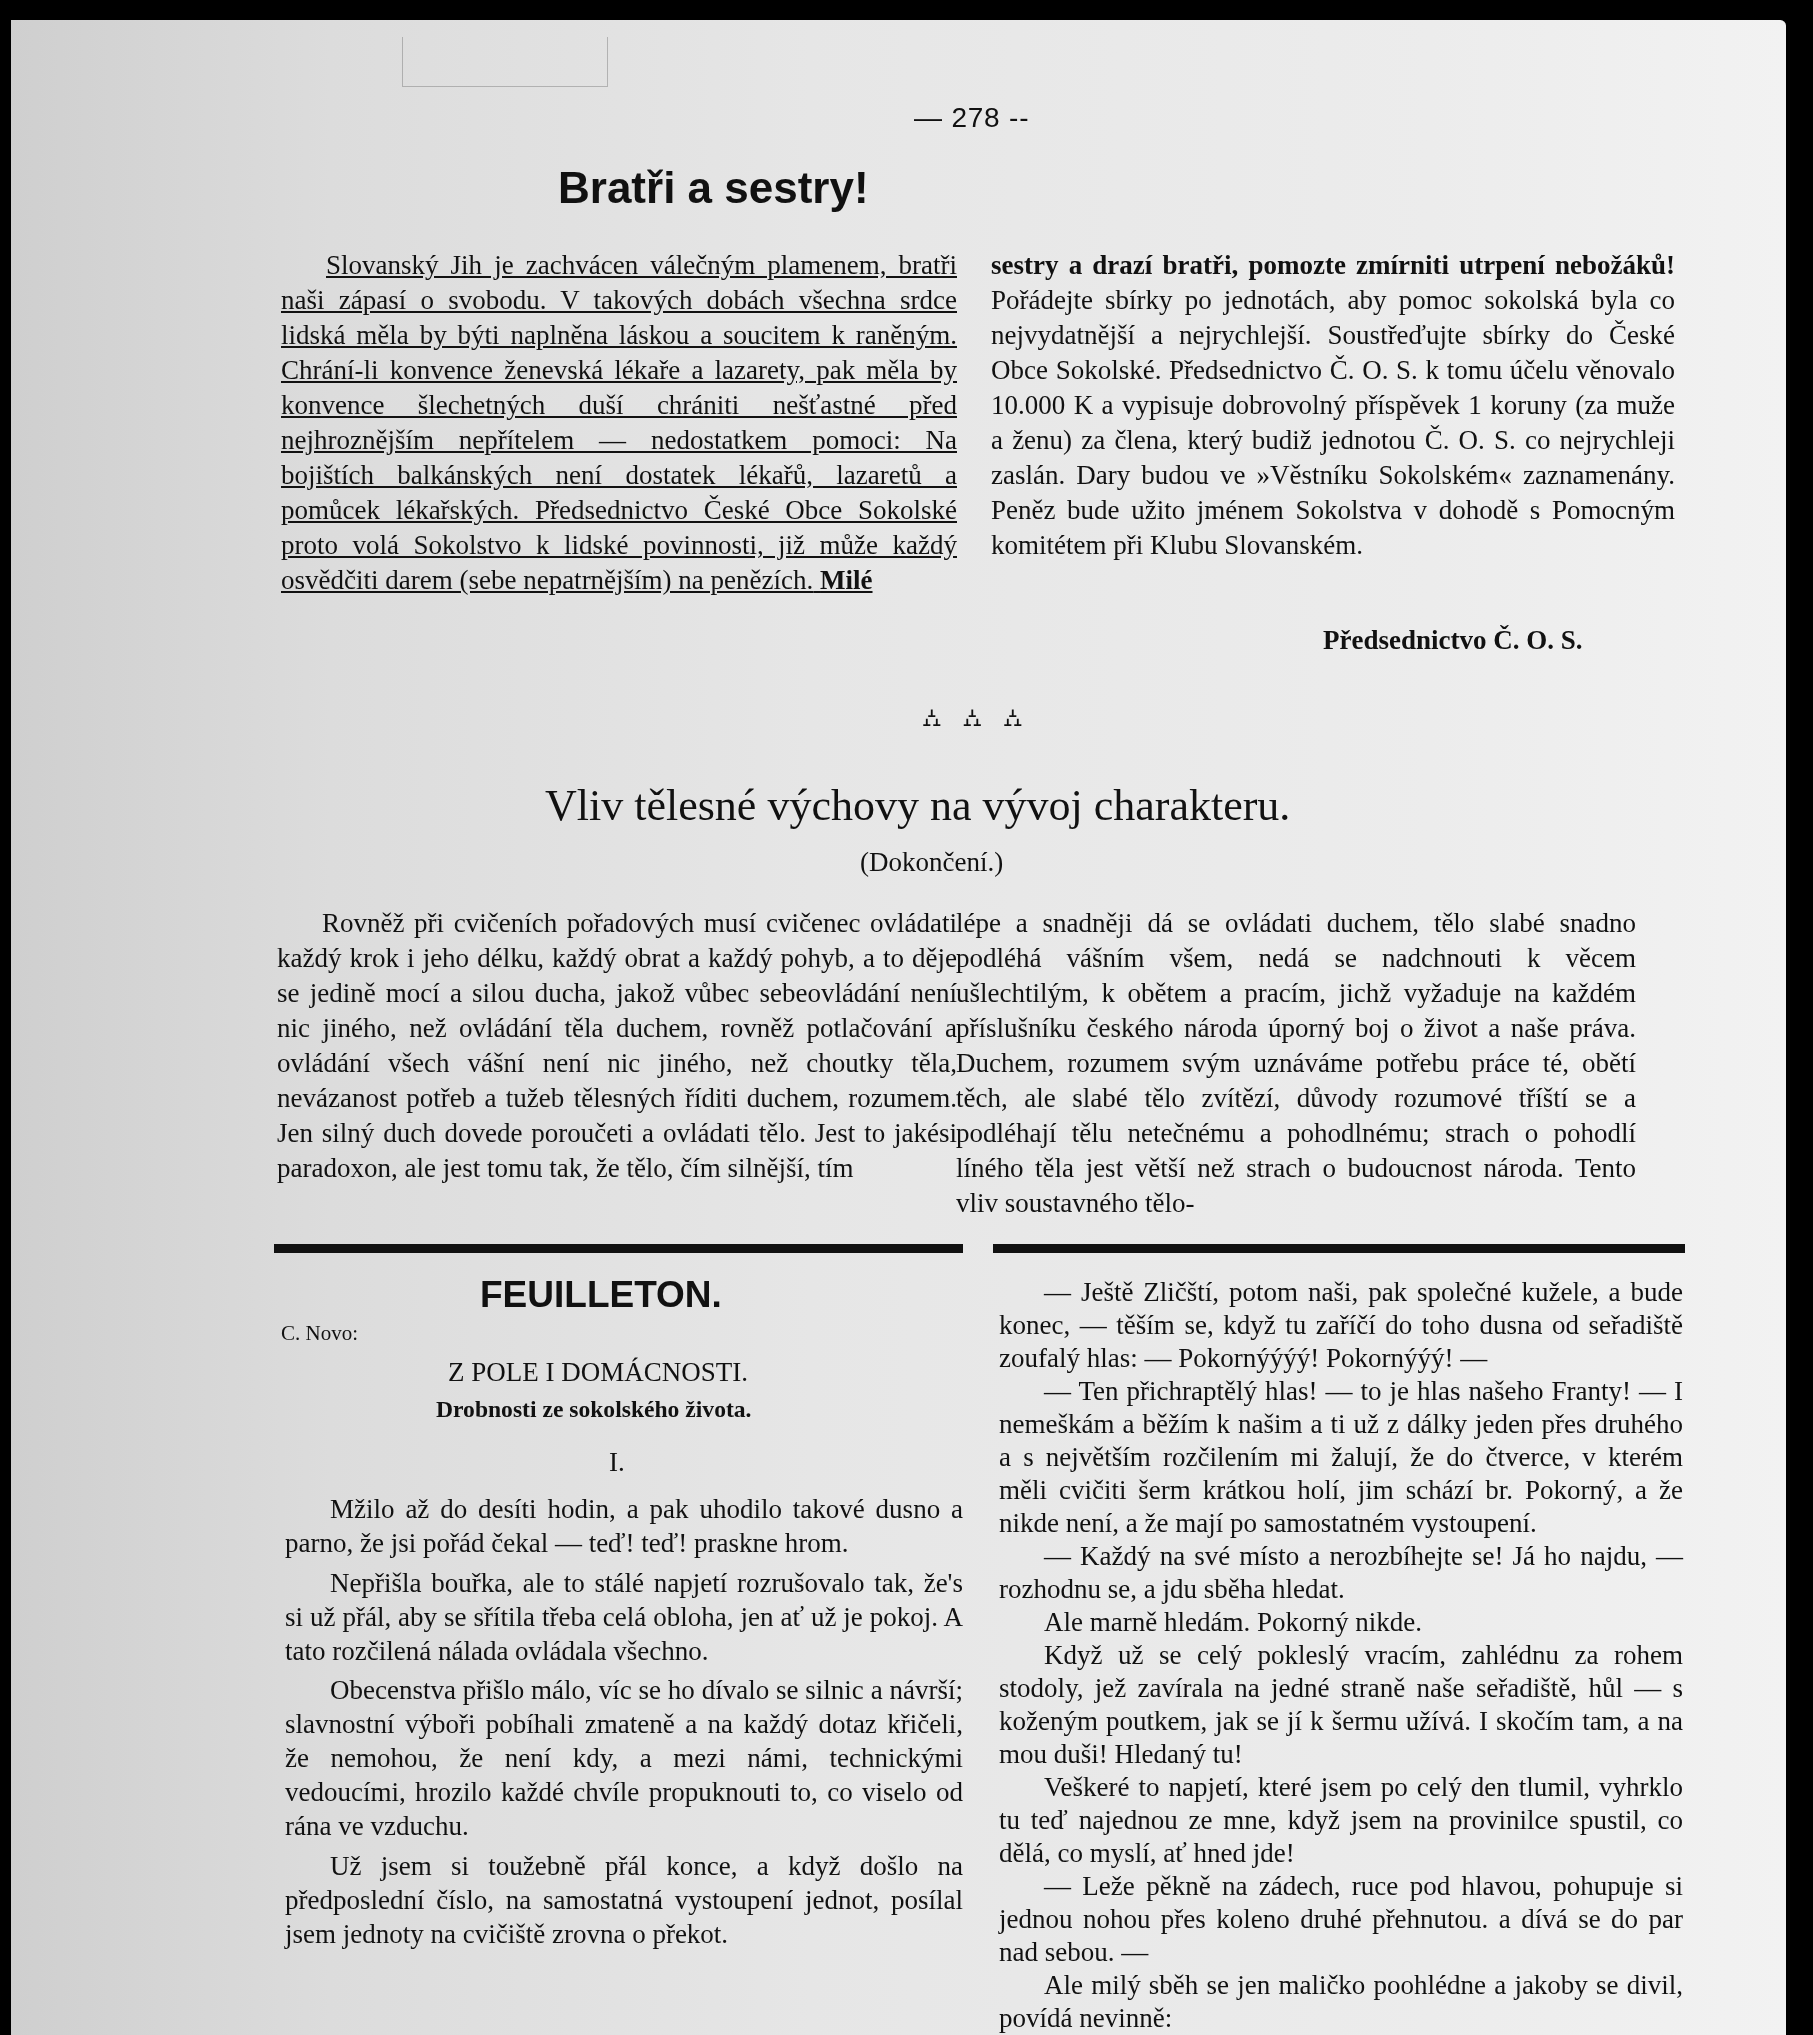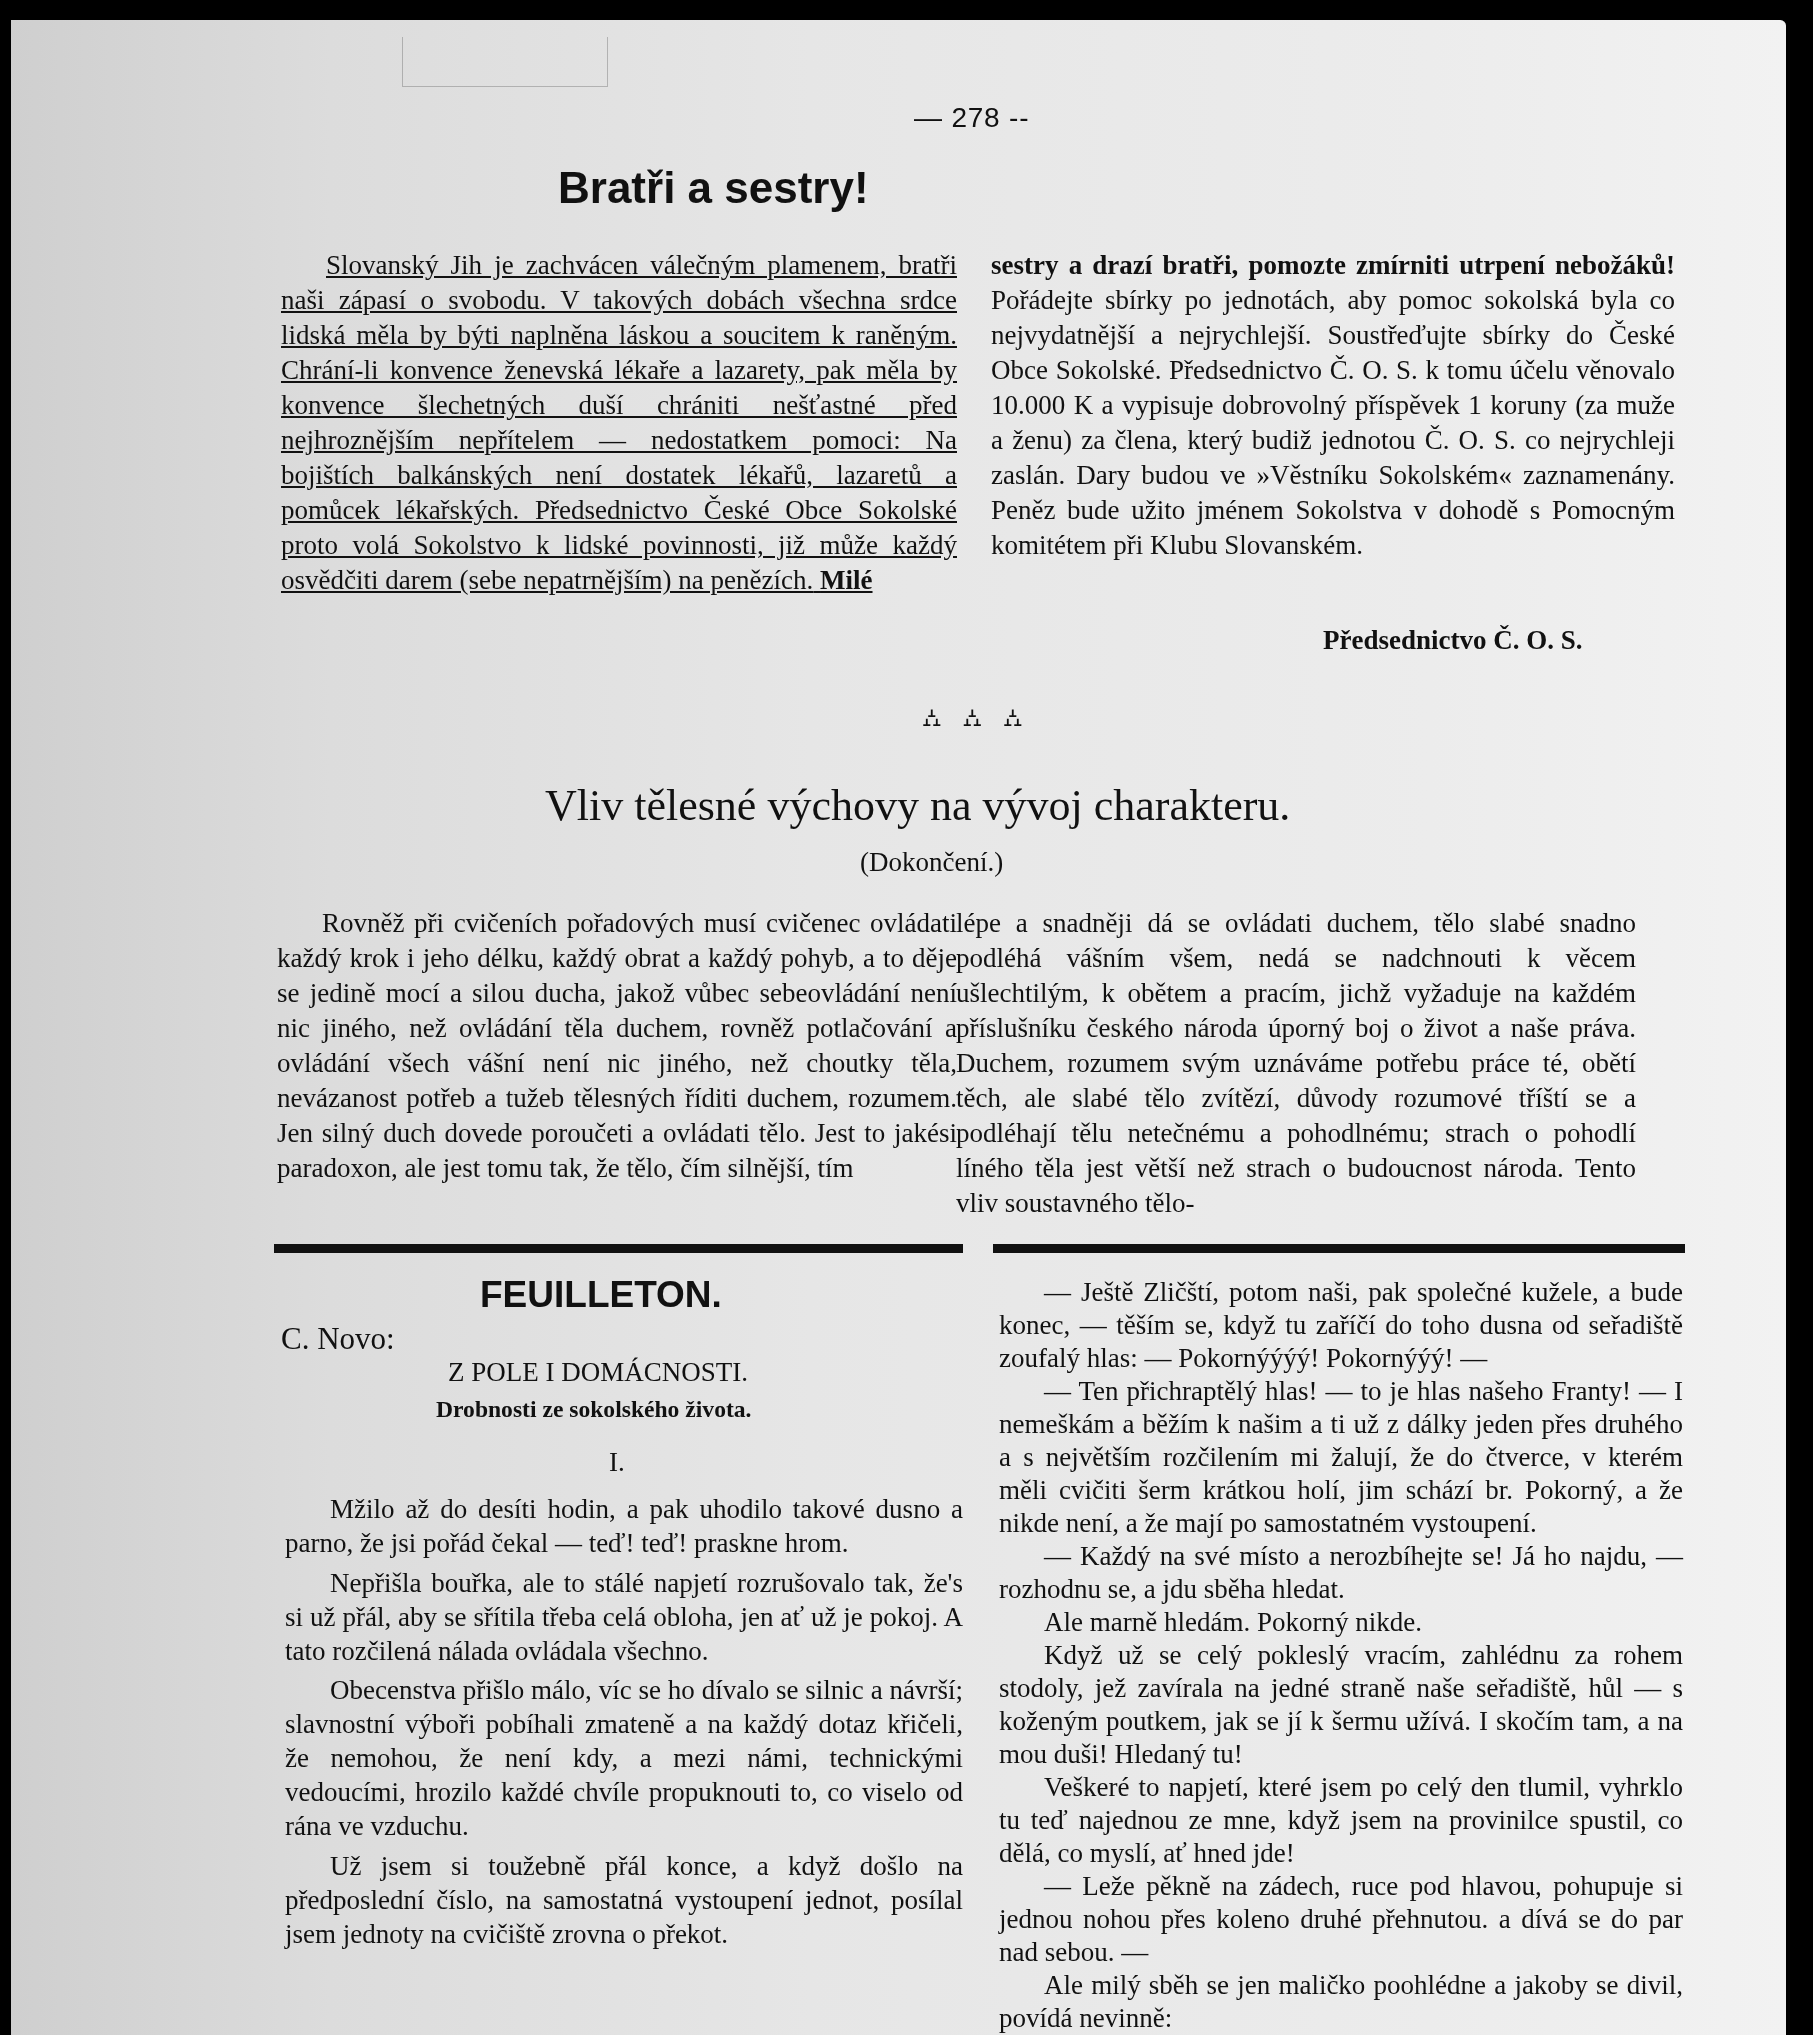--- a/index.html
+++ b/index.html
@@ -19,21 +19,21 @@
   .indent { text-indent:45px; }
   .b { font-weight:bold; }
   .sig { position:absolute; left:1323px; top:625px; font-size:27px; font-weight:bold; }
   .ornament { position:absolute; left:922px; top:704px; font-size:25px; letter-spacing:7.3px; }
   .title2 { position:absolute; left:545px; top:780px; font-size:44px; font-weight:normal;
             font-family:Liberation Serif, serif; }
   .dokonceni { position:absolute; left:860px; top:847px; font-size:27px; }
   .rule { position:absolute; height:6.5px; background:#111; }
   .rule2 { position:absolute; height:3.3px; background:#111; }
   .feuil { position:absolute; left:480px; top:1274px; font-size:37px; }
-  .author { position:absolute; left:281px; top:1321px; font-size:31px; }
+  .author { position:absolute; left:281px; top:1321px; font-size:21px; }
   .subt { position:absolute; left:448px; top:1345px; font-size:27px;margin-top:12px; }
   .subt2 { position:absolute; left:436px; top:1396px; font-size:23.6px; font-weight:bold; }
   .roman { position:absolute; left:609px; top:1447px; font-size:27px; }
 </style>
 </head>
 <body>
 
 <div class="paper">
   <div class="stamp"></div>
 </div>

